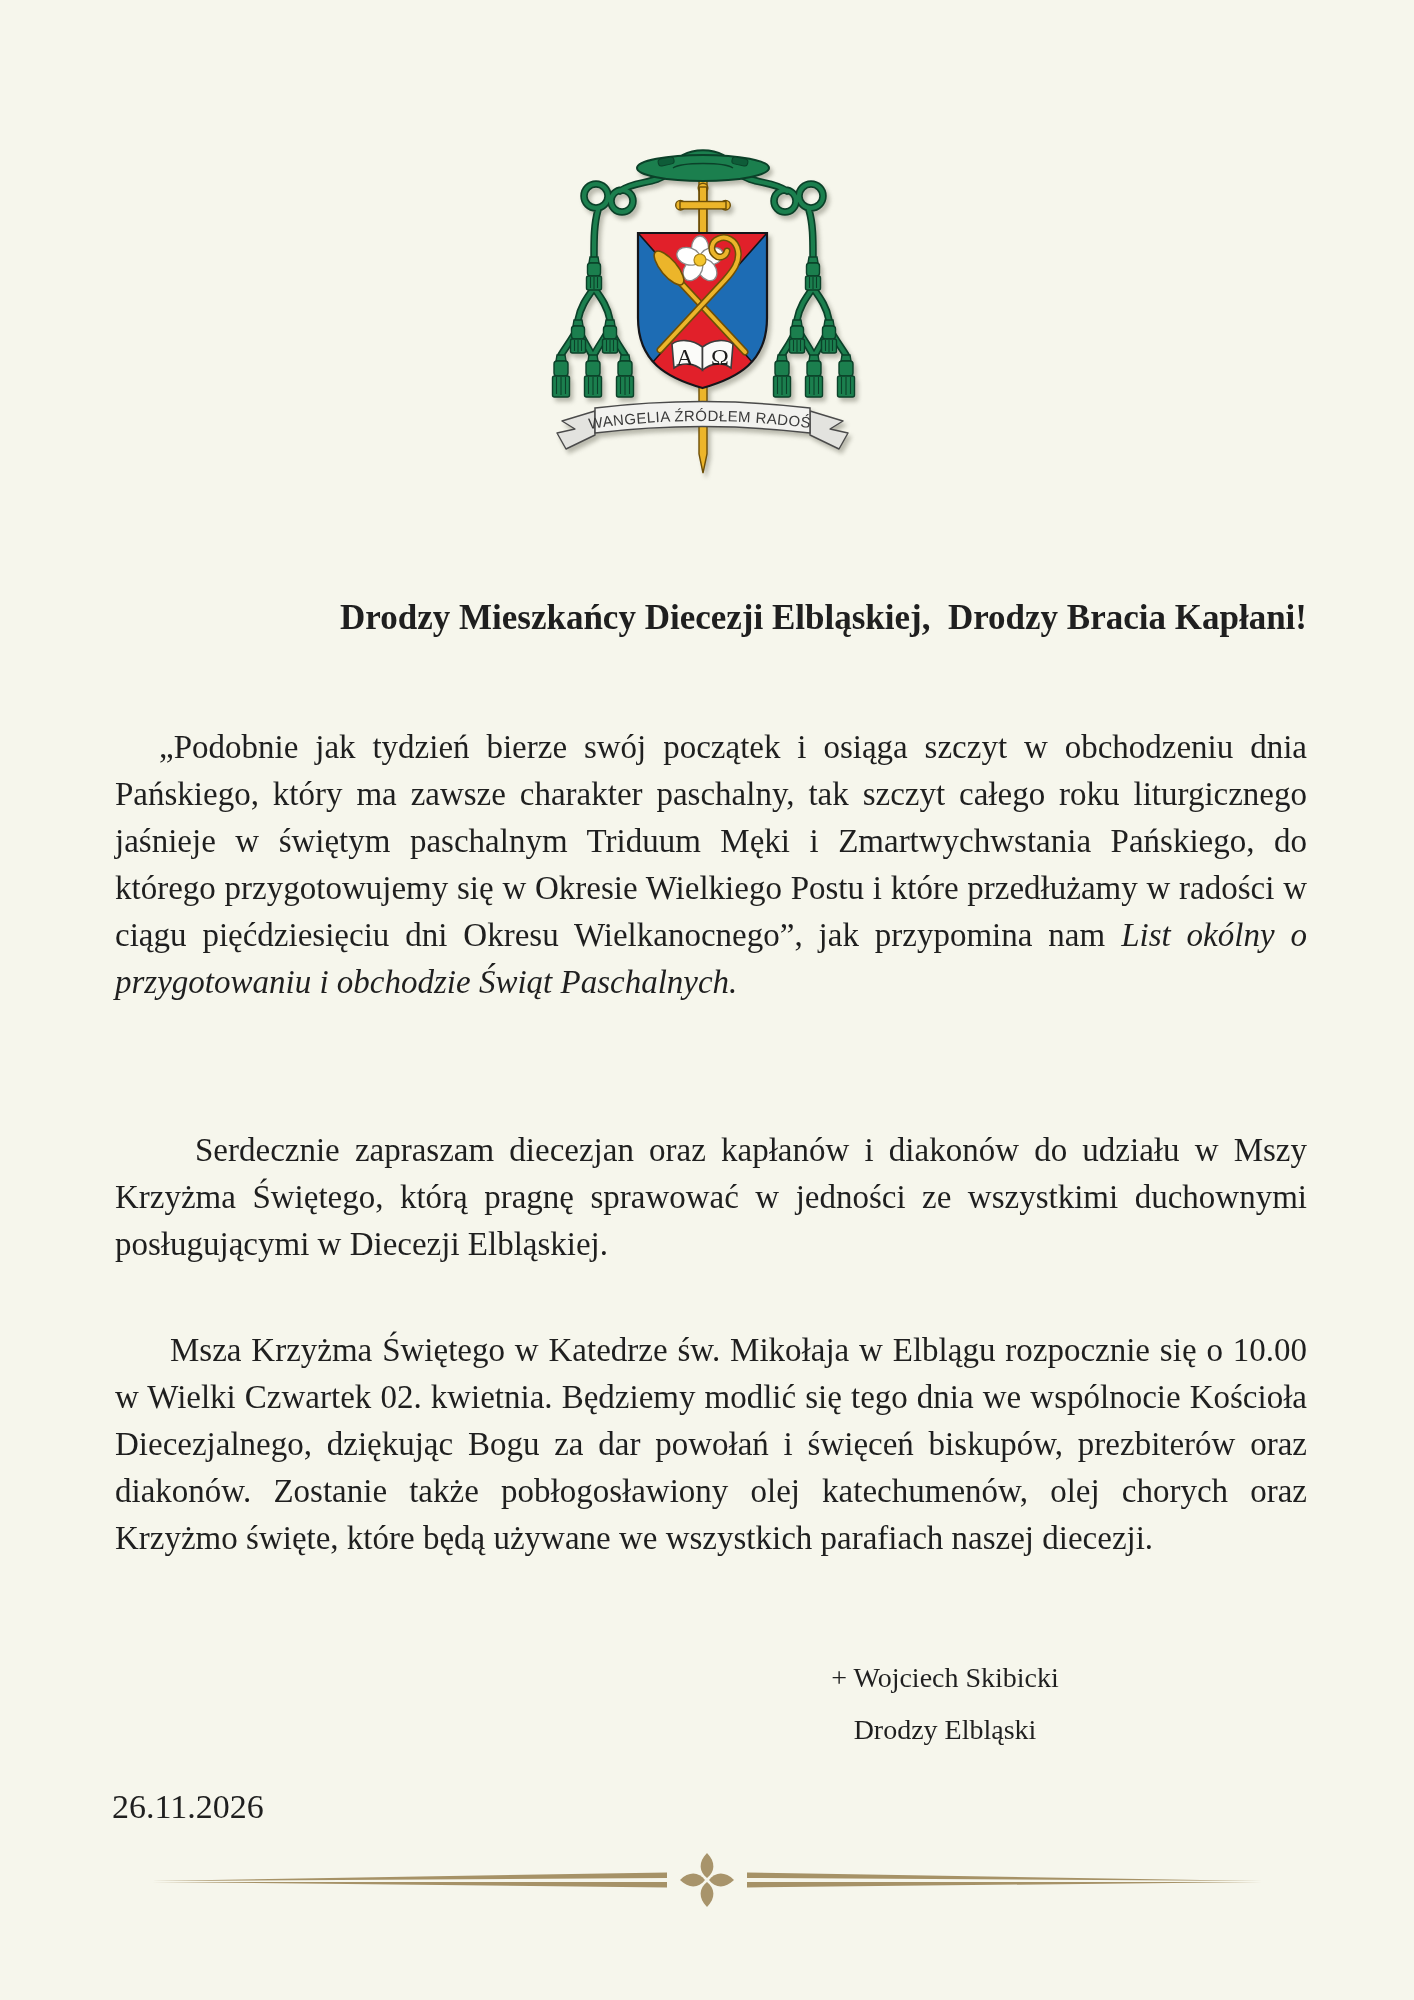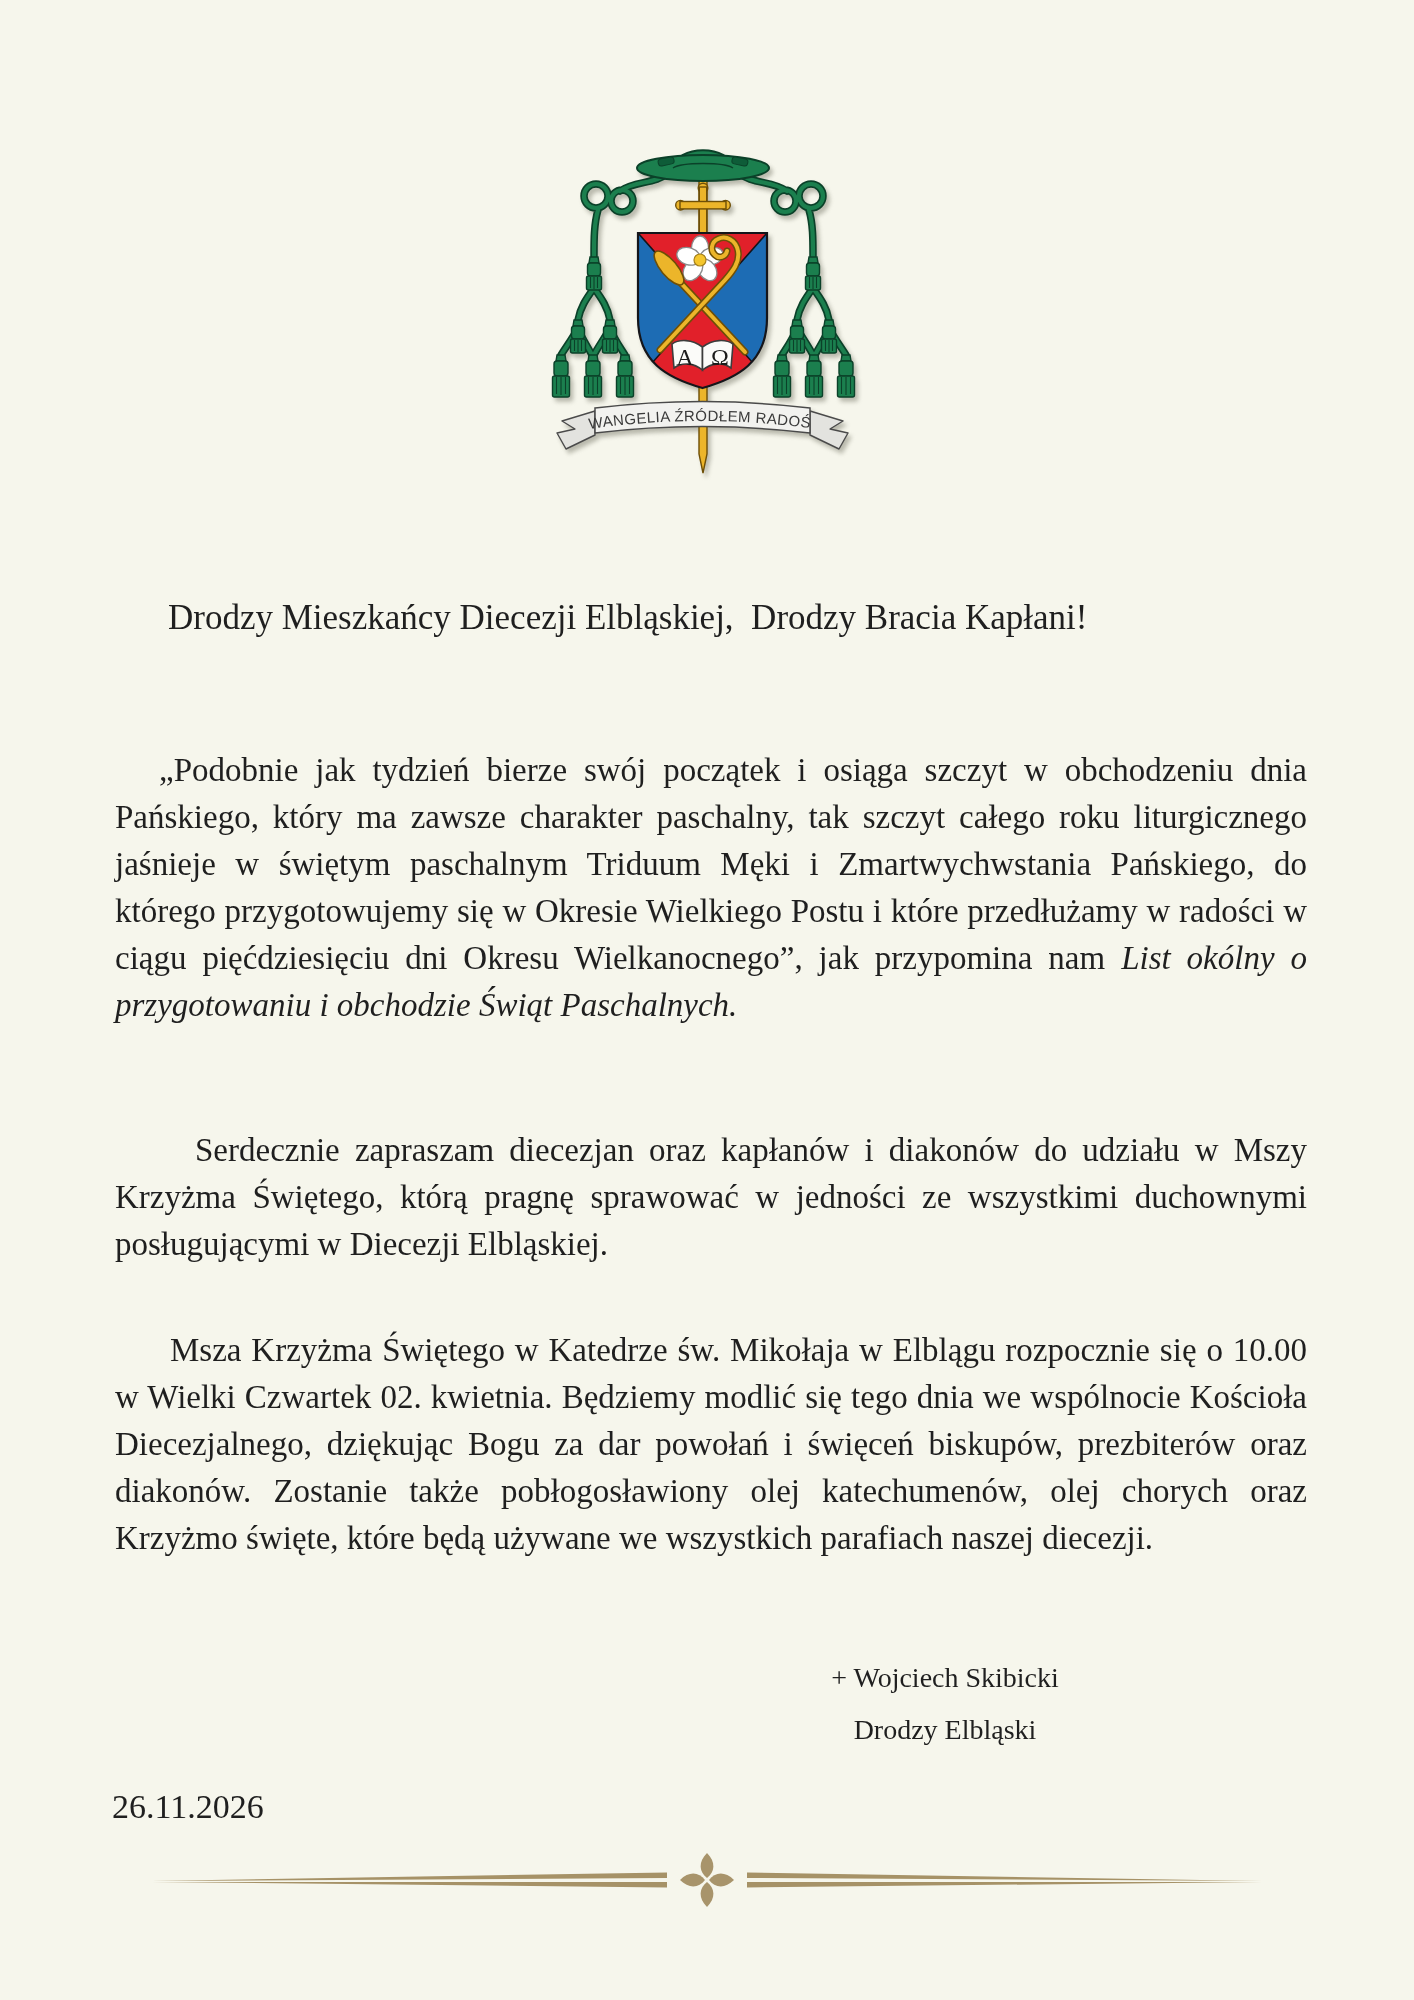--- a/index.html
+++ b/index.html
@@ -17,29 +17,29 @@
   svg.crest{
     position:absolute;left:532px;top:138px;width:350px;height:350px;
     filter:drop-shadow(3px 4px 2px rgba(110,110,95,.45));
   }
   .motto-t{font-family:"Liberation Sans",sans-serif;font-size:15px;letter-spacing:.4px;fill:#3a3a3a;}
   .book-letter{font-family:"Liberation Serif",serif;font-size:24px;fill:#1c1c1c;text-anchor:middle;}
 
   
   .salutation{
     position:absolute;left:115px;top:598px;width:1192px;
-    font-size:35px;font-weight:normal;
-    text-indent:53px;white-space:pre-wrap;
+    font-size:35px;font-weight:bold;
+    text-indent:53px;white-space:pre-wrap;text-align:right;
   }
   .para{
     position:absolute;left:115px;width:1192px;
     font-size:33px;line-height:47px;
     text-align:justify;
   }
-  #para1{top:714px;text-indent:44px;}
+  #para1{top:691px;text-indent:44px;}
   #para2{top:1094px;text-indent:80px;}
   #para3{top:1294px;text-indent:55px;}
   .italic{font-style:italic;}
 
   .signature{
     position:absolute;left:725px;top:1652px;width:440px;
     text-align:center;font-weight:normal;font-size:28px;line-height:52px;
   }
   .doc-date{
     position:absolute;left:112px;top:1788px;font-size:34px;

